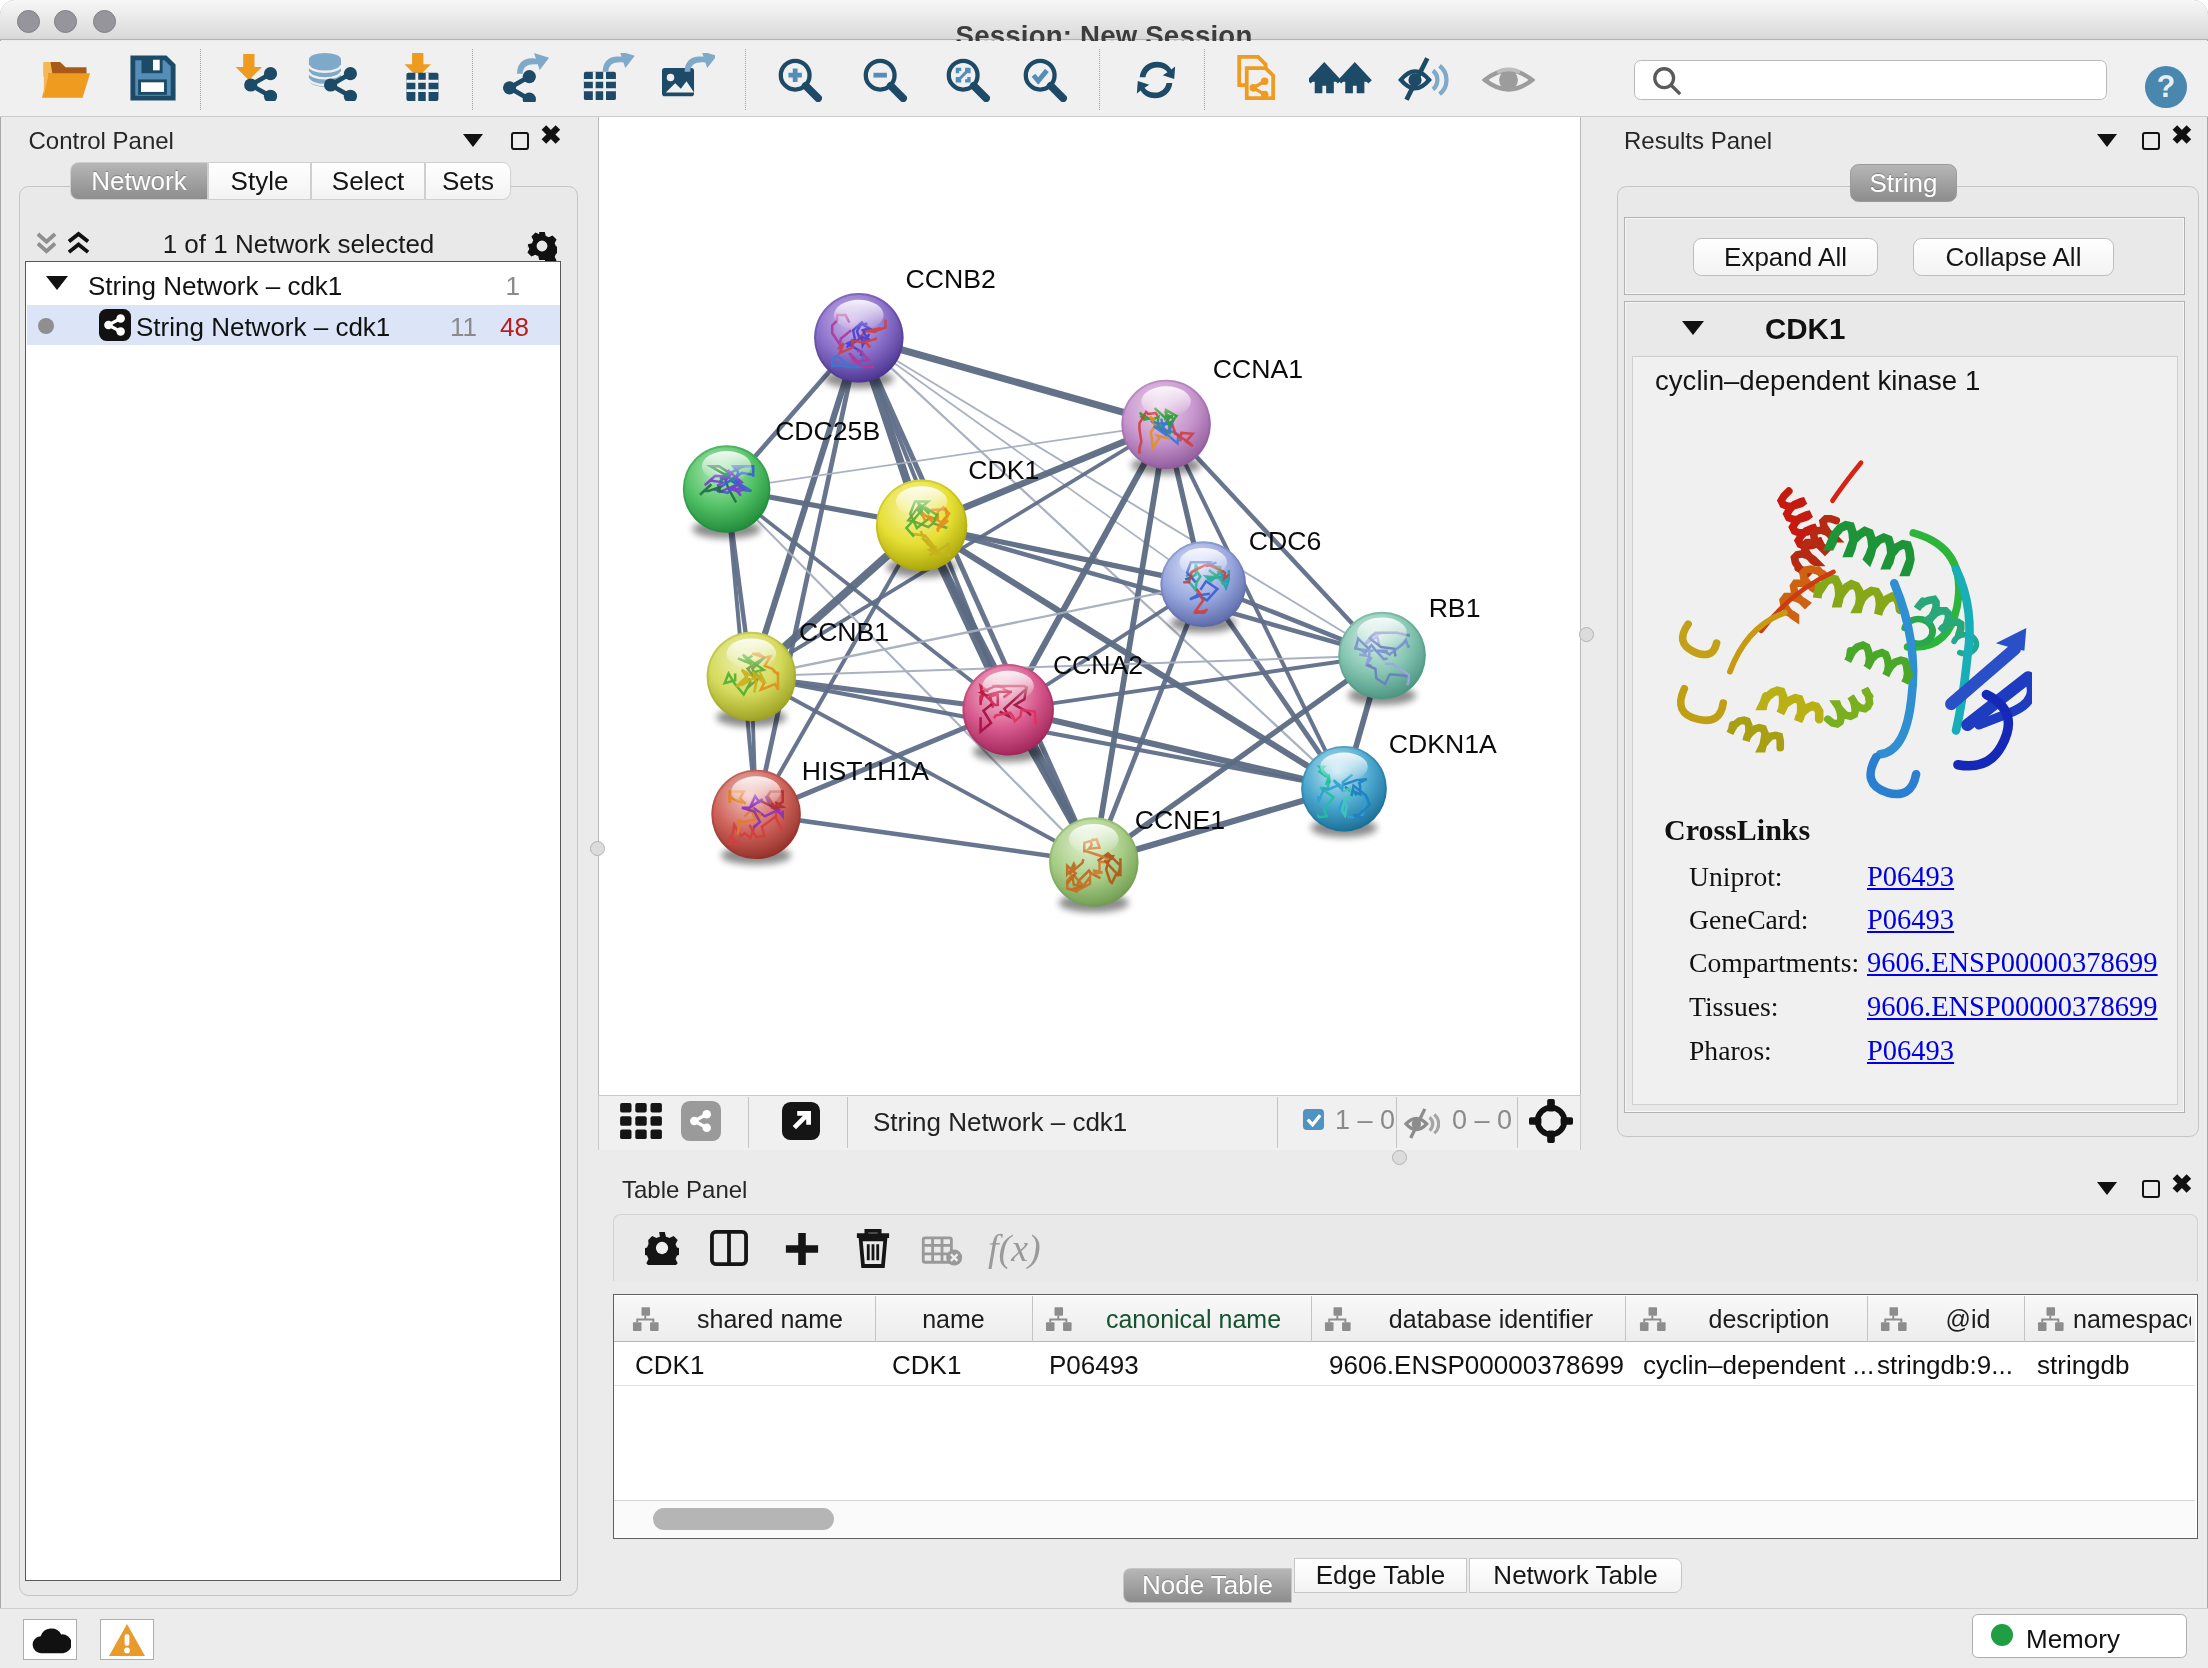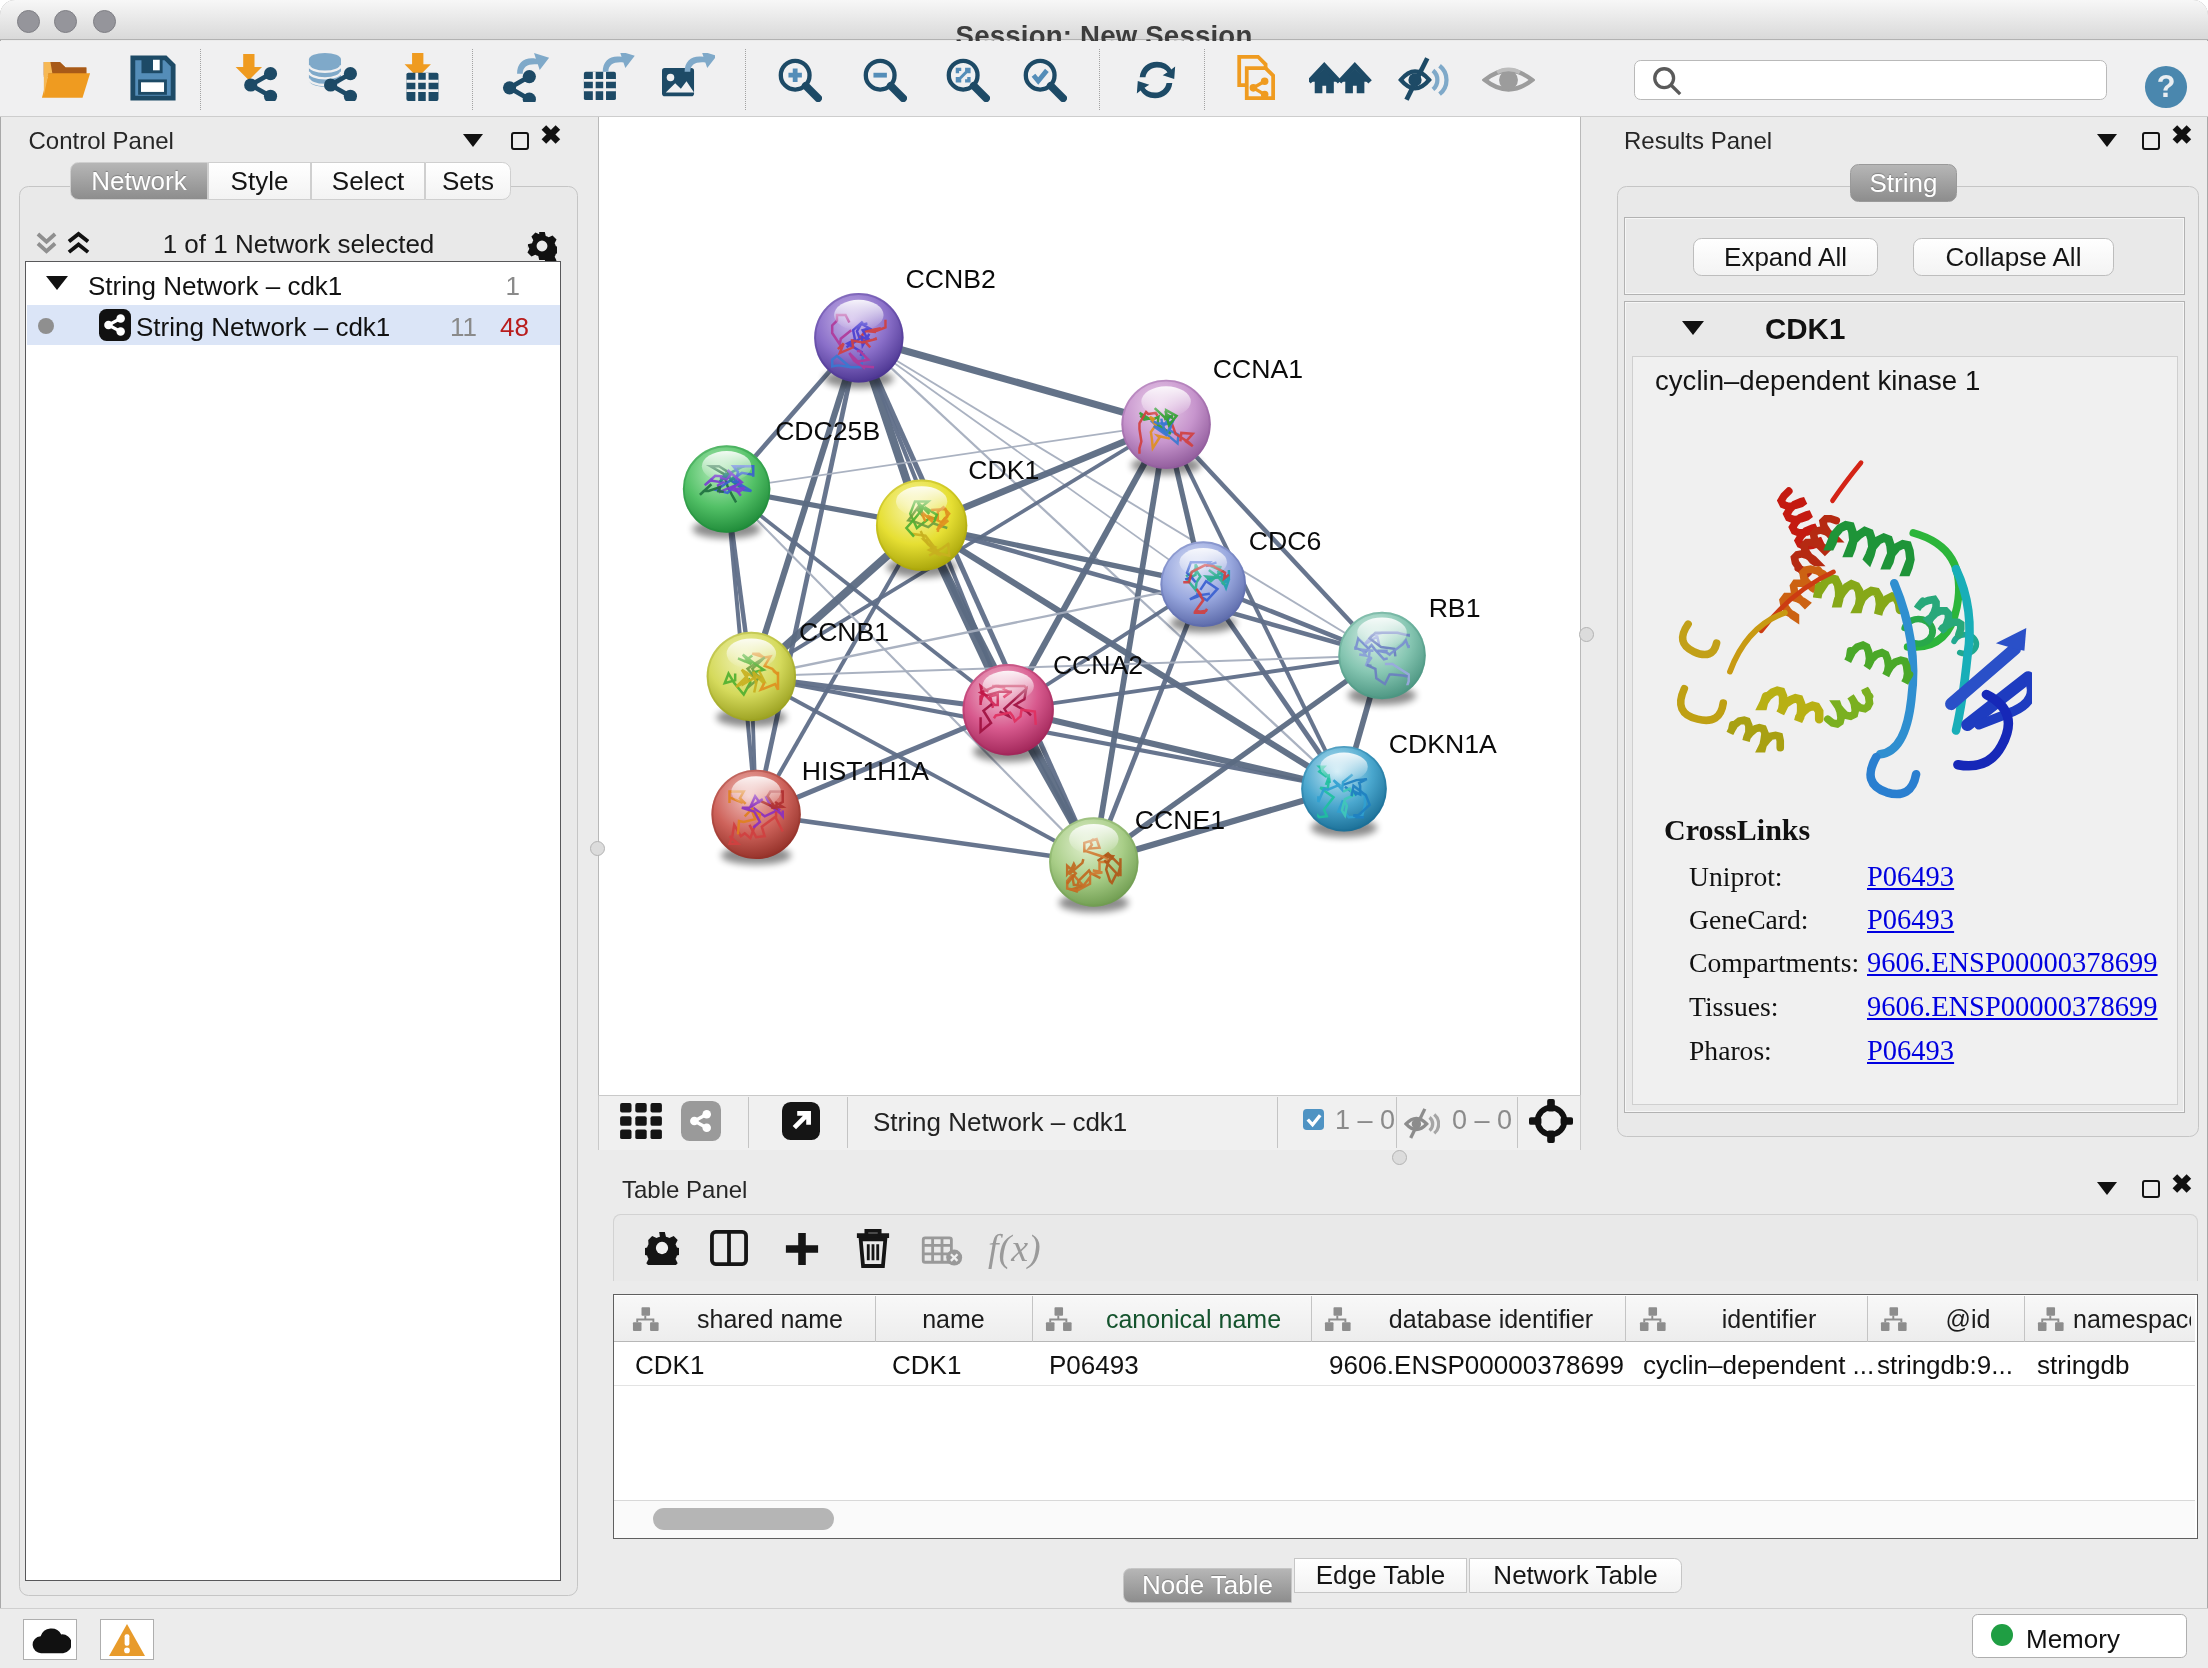--- a/index.html
+++ b/index.html
@@ -655,21 +655,21 @@
 <div class="abs" style="left:1360px;top:1305px;width:262px;text-align:center;font-size:25px;color:#1c1c1c;white-space:nowrap;overflow:hidden;">database identifier</div>
 <div class="abs" style="left:1867px;top:1296px;width:0;height:46px;border-left:1px solid #c4c4c4;"></div>
 <div class="abs" style="left:1639px;top:1306px;"><svg width="28.5" height="27" viewBox="0 0 30 28">
         <g fill="#8d8d8d">
 <rect x="10" y="1" width="9" height="9" rx="1"></rect>
 <rect x="1" y="17" width="9" height="9" rx="1"></rect>
 <rect x="19" y="17" width="9" height="9" rx="1"></rect>
 <path d="M14 10 v4 M5.5 17 v-3 h17 v3" stroke="#8d8d8d" stroke-width="2" fill="none"></path>
         </g>
       </svg></div>
-<div class="abs" style="left:1675px;top:1305px;width:188px;text-align:center;font-size:25px;color:#1c1c1c;white-space:nowrap;overflow:hidden;">identifier</div>
+<div class="abs" style="left:1675px;top:1305px;width:188px;text-align:center;font-size:25px;color:#1c1c1c;white-space:nowrap;overflow:hidden;">description</div>
 <div class="abs" style="left:2024px;top:1296px;width:0;height:46px;border-left:1px solid #c4c4c4;"></div>
 <div class="abs" style="left:1880px;top:1306px;"><svg width="28.5" height="27" viewBox="0 0 30 28">
         <g fill="#8d8d8d">
 <rect x="10" y="1" width="9" height="9" rx="1"></rect>
 <rect x="1" y="17" width="9" height="9" rx="1"></rect>
 <rect x="19" y="17" width="9" height="9" rx="1"></rect>
 <path d="M14 10 v4 M5.5 17 v-3 h17 v3" stroke="#8d8d8d" stroke-width="2" fill="none"></path>
         </g>
       </svg></div>
 <div class="abs" style="left:1916px;top:1305px;width:104px;text-align:center;font-size:25px;color:#1c1c1c;white-space:nowrap;overflow:hidden;">@id</div>

